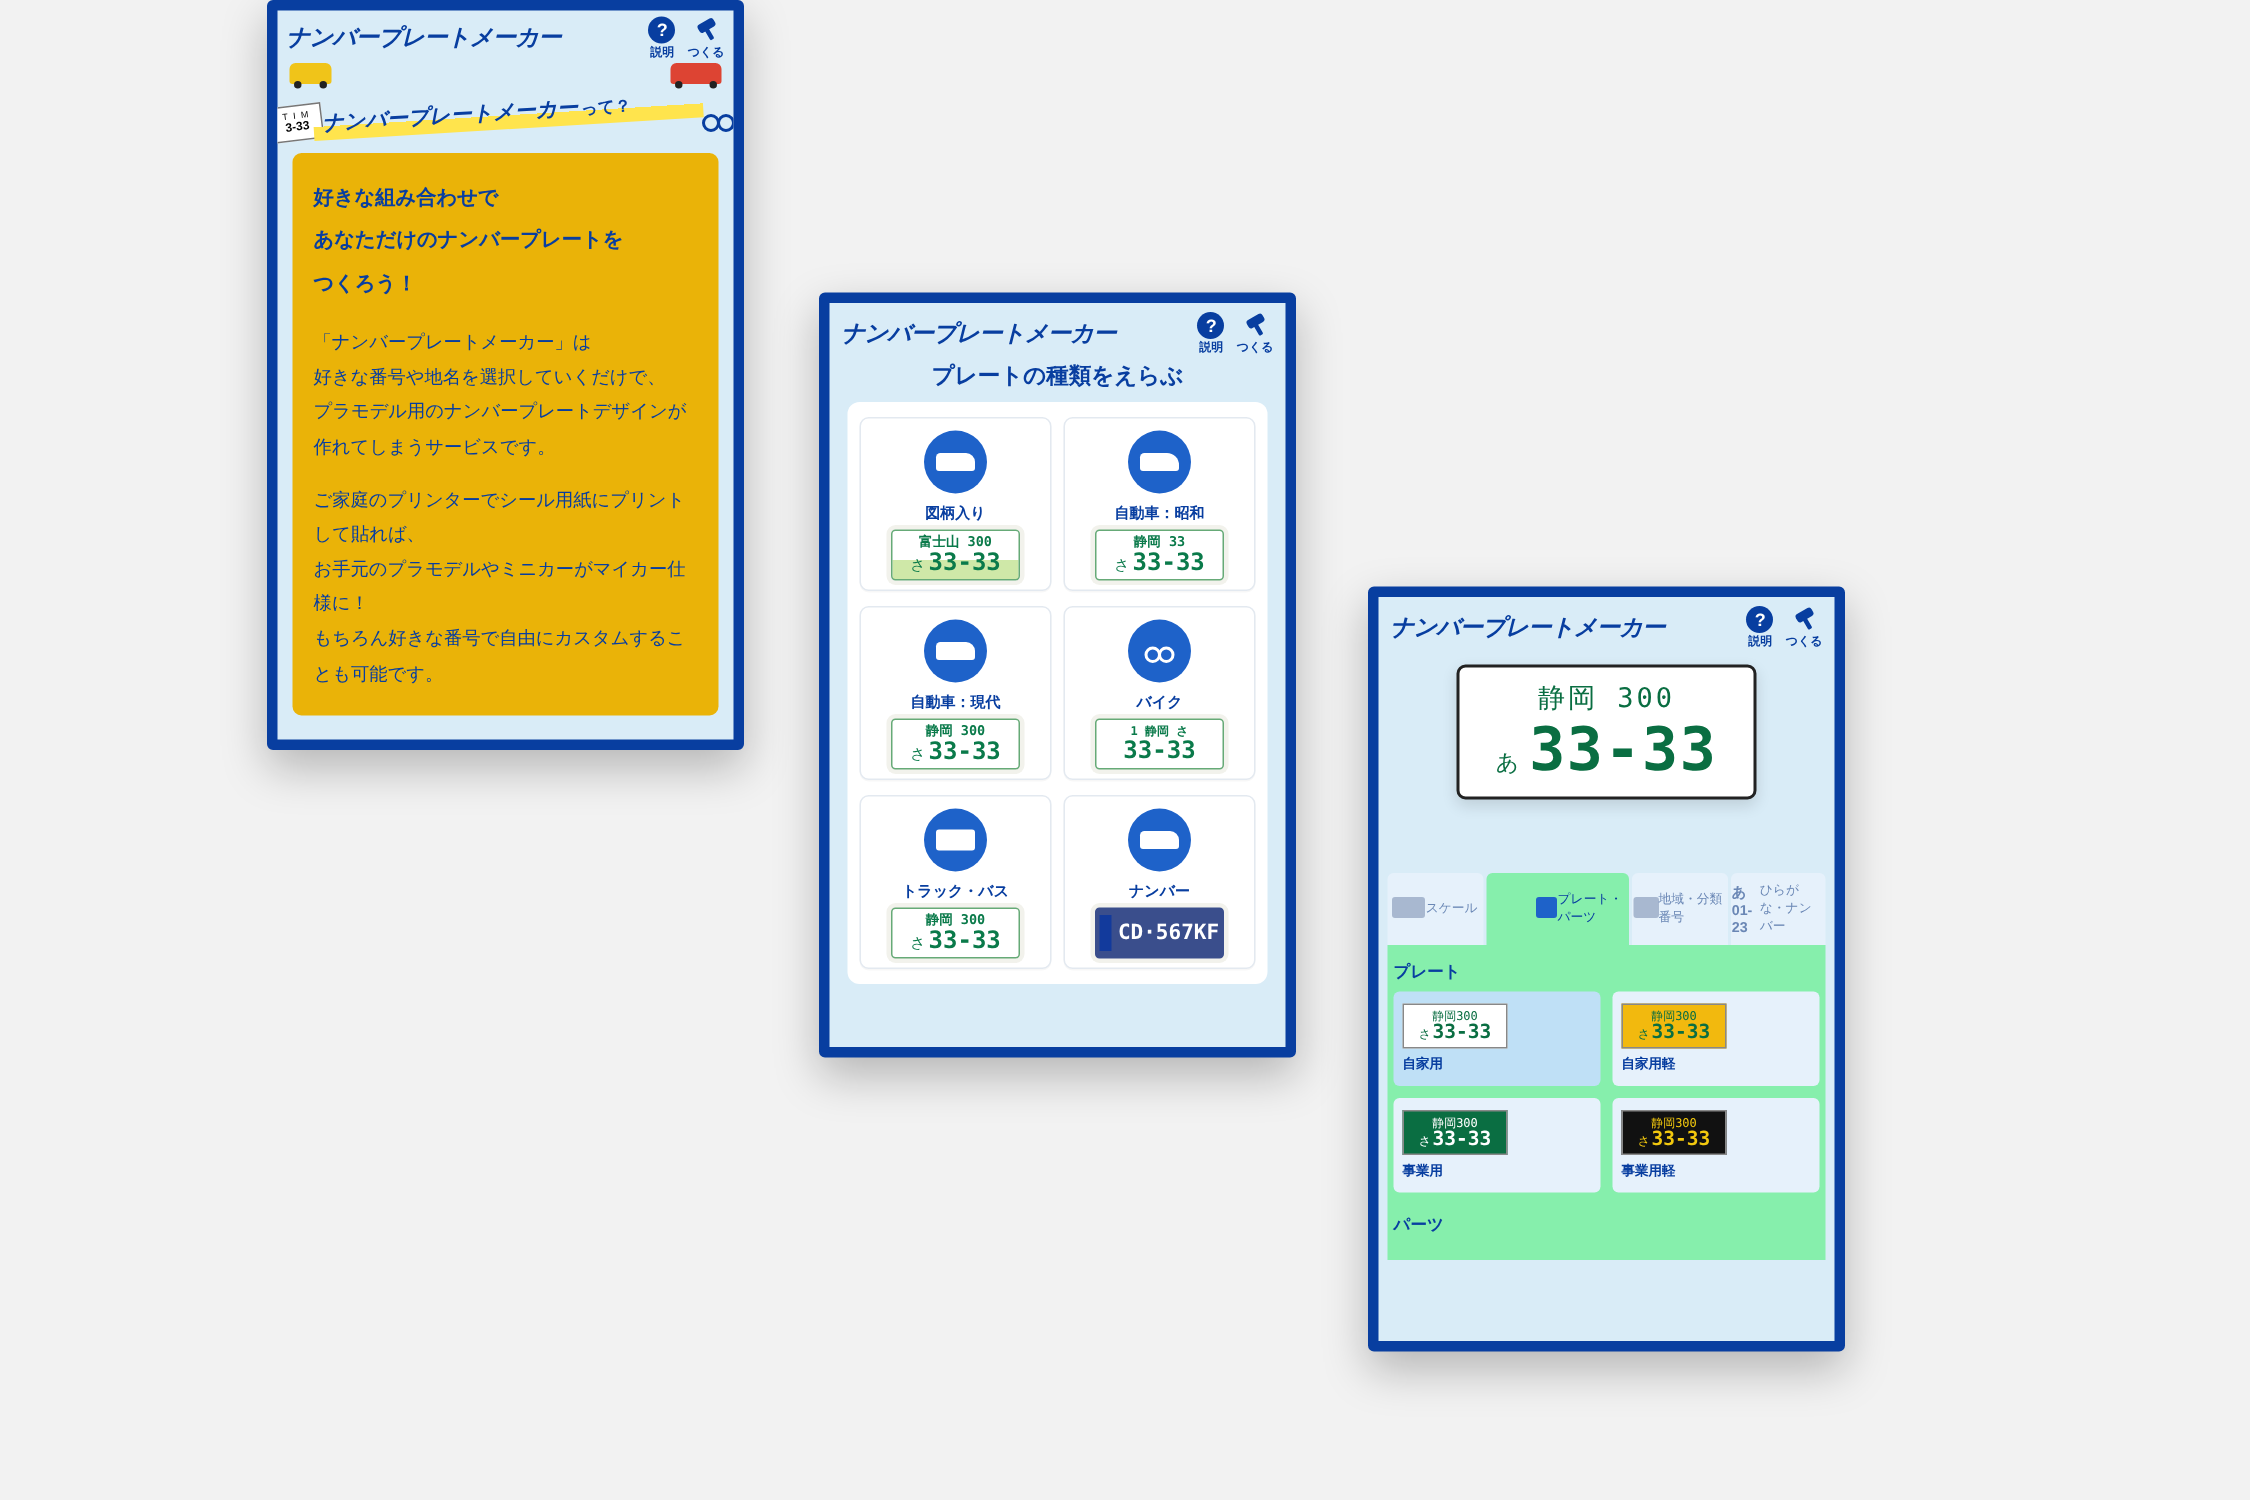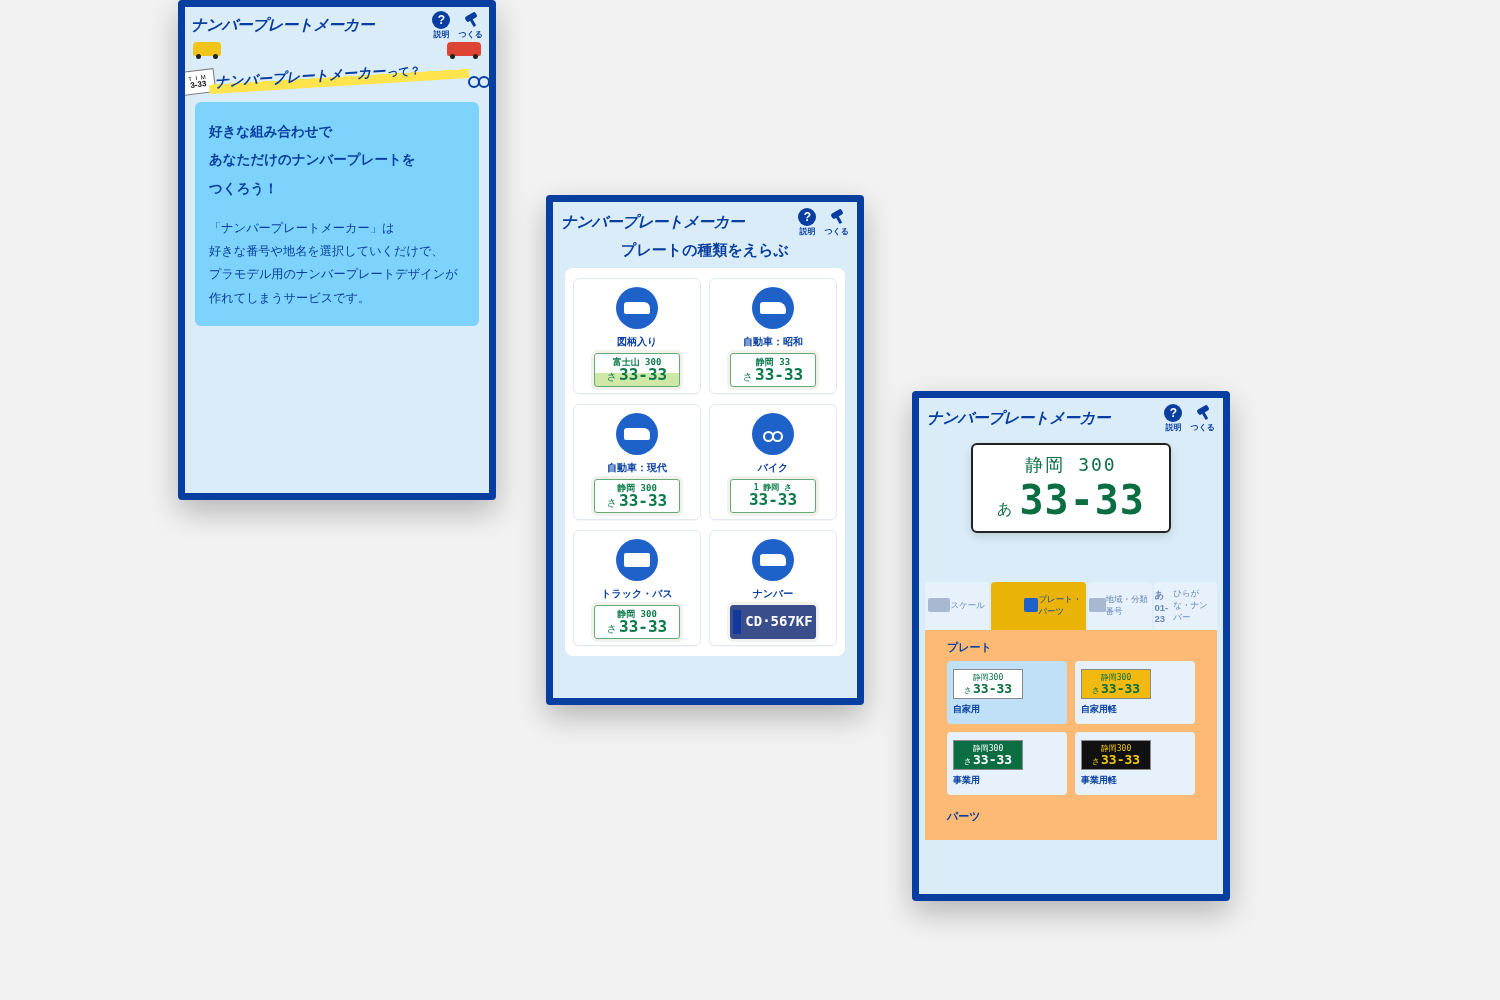--- a/index.html
+++ b/index.html
@@ -65,21 +65,21 @@
     background: linear-gradient(transparent 58%, #ffe44d 58%);
     color:#083ea0; font-weight:900; font-style:italic; font-size:14px;
     transform: rotate(-3.5deg); transform-origin:left; padding:2px 14px 2px 6px;
   }
   .slantbar .ylabel .tte{ font-style:normal; font-weight:700; font-size:11px; margin-left:2px;}
   .slantbar .bike{ position:absolute; right:8px; top:8px; width:24px; height:16px;}
   .slantbar .bike::before{content:"";position:absolute;bottom:0;left:1px;width:8px;height:8px;border:2px solid #083ea0;border-radius:50%;}
   .slantbar .bike::after{content:"";position:absolute;bottom:0;right:1px;width:8px;height:8px;border:2px solid #083ea0;border-radius:50%;}
 
   .whiteblock {
-    margin: 0 10px; background:#7dd3fc; border-radius:6px;
+    margin: 0 10px; background:#eab308; border-radius:6px;
     padding: 16px 14px; color:#083ea0; font-size:12.2px;
     line-height: 1.9;
   }
   .lead { font-weight:800; font-size:13.5px; line-height:2.1; margin-bottom:14px;}
   .para { margin-top: 12px; }
 
   
   #p2 { left: 546px; top: 195px; height: 510px; }
   .ptitle { text-align:center; color:#083ea0; font-weight:900; font-size:15px; margin:4px 0 8px;}
   .subtopbar { padding: 6px 8px 0 8px; }
@@ -133,23 +133,23 @@
   .bigplate .br2 small{ font-size:15px; font-weight:400; margin-right:6px;}
 
   .tabs { display:flex; margin:6px 6px 0; gap:2px;}
   .tab {
     flex:1; background:#e6f1fb; border-radius:4px 4px 0 0;
     display:flex; flex-direction:row; align-items:center; justify-content:center;
     font-size:8.5px; color:#6a87b5; padding:6px 1px; min-height:44px;margin-top:43px;
   }
   .tab .ticon{ width:22px; height:14px; background:#a8b8d0; border-radius:2px; margin-bottom:3px;}
   .tab.tnum .tn{ color:#6a87b5; font-size:9.5px; font-weight:700;}
-  .tab.active{ background:#eab308; color:#083ea0;padding-left:33px;}
+  .tab.active{ background:#86efac; color:#083ea0;padding-left:33px;}
   .tab.active .ticon{ background:#1e62c9;}
-  .panel { background:#fdba74; margin:0 6px; padding:10px 22px; font-size:11px; color:#083ea0;}
+  .panel { background:#86efac; margin:0 6px; padding:10px 4px; font-size:11px; color:#083ea0;}
   .panel .sect{ font-weight:800; margin-bottom:6px;}
   .swgrid{ display:grid; grid-template-columns:1fr 1fr; gap:8px;}
   .sw{ background:#e6f1fb; border-radius:4px; padding:8px 6px;}
   .sw.active{ background:#bfe0f6;}
   .sw .mp{
     width:70px; height:30px; border:1px solid #888; margin-bottom:4px;
     display:flex; flex-direction:column; align-items:center; justify-content:center;
     font-family:"MS Gothic",monospace; line-height:1; font-size:8px;text-align:center;
   }
   .sw .mp .r2{ font-size:13px; font-weight:700;}
@@ -199,20 +199,25 @@
       <span>好きな組み合わせで</span><br>
       <span>あなただけのナンバープレートを</span><br>
       <span>つくろう！</span>
     </div>
     <div class="para">
       <span>「ナンバープレートメーカー」は</span><br>
       <span>好きな番号や地名を選択していくだけで、</span><br>
       <span>プラモデル用のナンバープレートデザインが</span><br>
       <span>作れてしまうサービスです。</span>
     </div>
+    <div class="para">
+      <span>ご家庭のプリンターでシール用紙にプリントして貼れば、</span><br>
+      <span>お手元のプラモデルやミニカーがマイカー仕様に！</span><br>
+      <span>もちろん好きな番号で自由にカスタムすることも可能です。</span>
+    </div>
   </div>
 </div>
 
 <div class="phone" id="p2">
   <div class="topbar subtopbar">
     <div class="logo">ナンバープレートメーカー</div>
     <div class="topicons">
       <div class="ti">
           <div class="ci">?</div>
           <span>説明</span>

